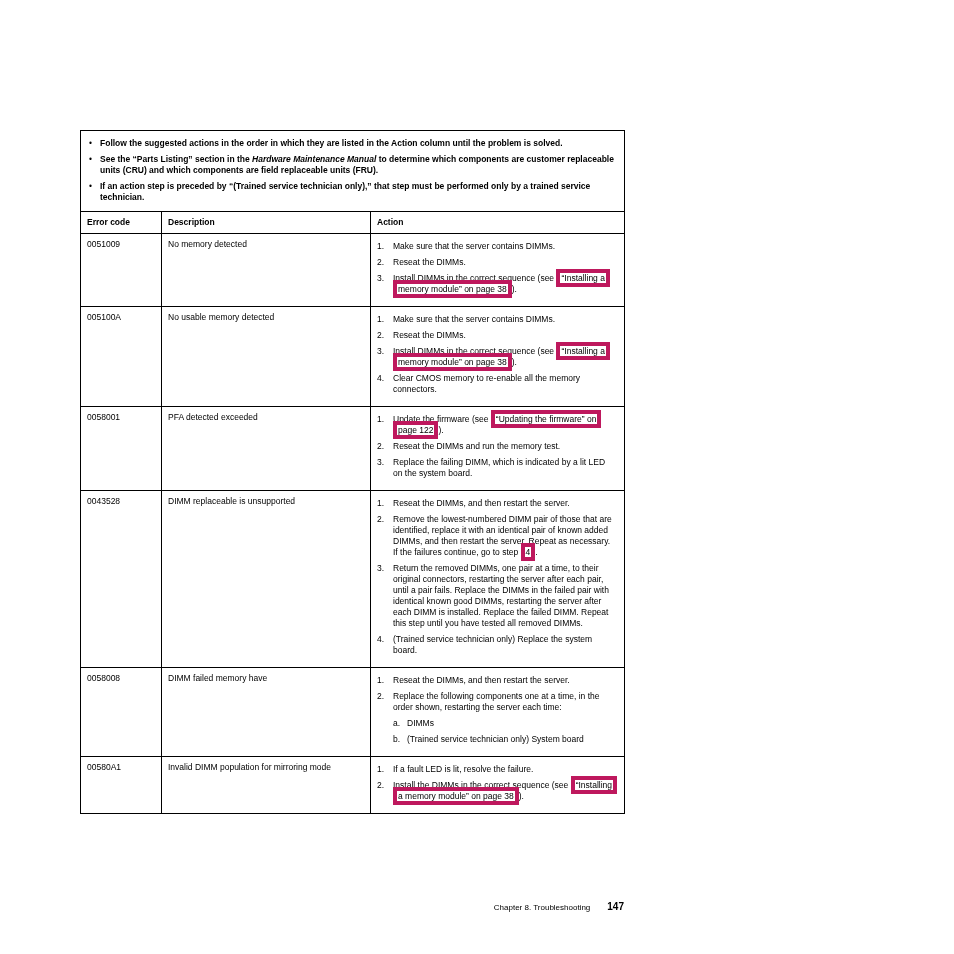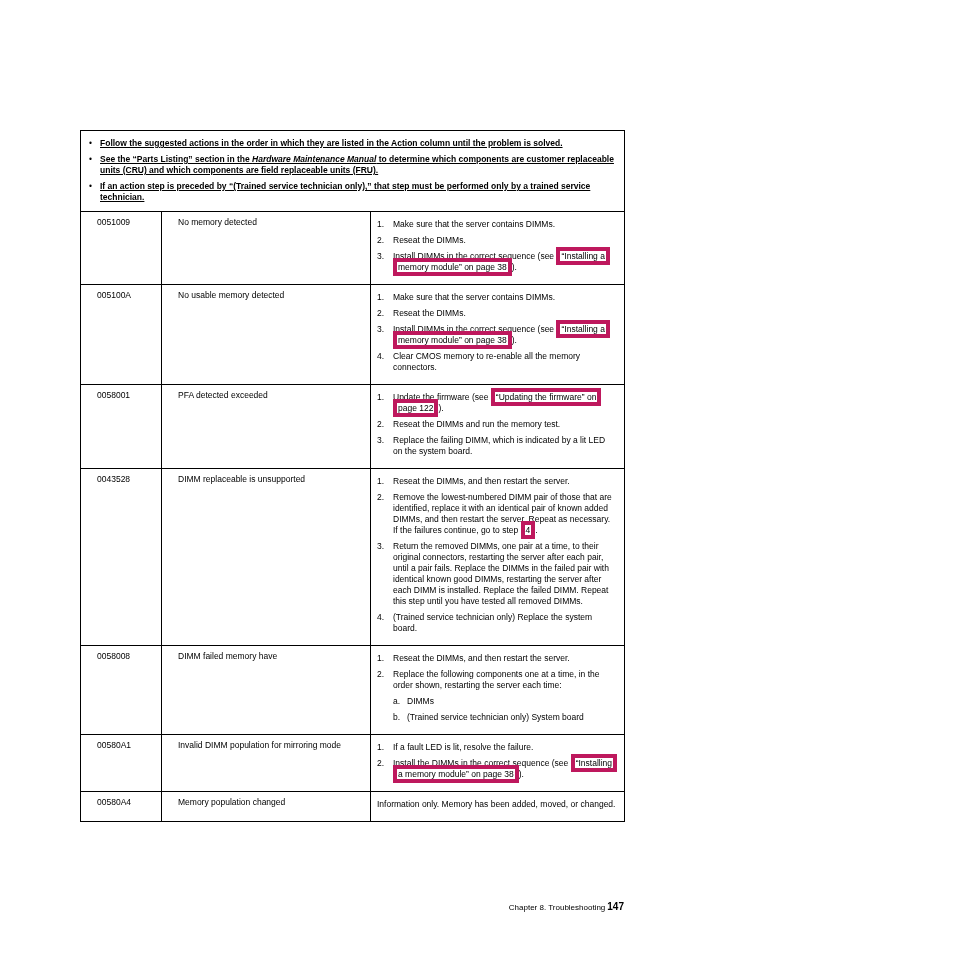--- a/index.html
+++ b/index.html
@@ -12,46 +12,46 @@
   .page { position: relative; width: 954px; height: 954px; background: #fff; overflow: hidden; }
   .content { position: absolute; left: 80px; top: 130px; width: 544px; }
 
   table.err { border-collapse: collapse; width: 100%; font-size: 8.5px; line-height: 11px; table-layout: fixed; }
   table.err td, table.err th { border: 1px solid #000; vertical-align: top; }
 
   .notes-cell { padding: 7px 10px 3px 8px; }
   ul.notes { list-style: none; margin: 0; padding: 0; }
   .note-item { display: flex; margin-bottom: 5px; font-weight: bold; }
   .note-bullet { width: 11px; flex: none; font-weight: normal; }
-  .note-text { flex: 1; text-decoration: underline; }
+  .note-text { flex: 1; }
   .italic { font-style: italic; margin-top: 36px; }
 
   th.hdr { font-weight: bold; text-align: left; padding: 5px 6px; }
 
-  .cell { padding: 5px 16px; margin-left: 15px; }
+  .cell { padding: 5px 6px; margin-left: 15px; }
   .action-cell { padding: 7px 8px 6px 6px; }
 
   .action-item, .action-plain { display: flex; margin-bottom: 5px; }
   .action-plain { display: block; }
   .step-num { width: 16px; flex: none; }
   .step-text { flex: 1; }
 
   .action-subitem { display: flex; margin: 4px 0 5px 16px; }
   .action-subitem .step-num { width: 14px; }
 
   .page-link {
     border: 4px solid #be185d;
     padding: 0 1px;
     box-decoration-break: clone;
     -webkit-box-decoration-break: clone;
     cursor: pointer;
   }
 
   .footer { position: absolute; left: 80px; top: 901px; width: 544px; text-align: right; font-size: 8px; }
-  .footer .page-num { font-weight: bold; font-size: 10px; margin-left: 2px; }
+  .footer .page-num { font-weight: bold; font-size: 10px; margin-left: 17px; }
 </style>
 </head>
 <body>
 
 <div class="page">
   <div class="content">
     <table class="err">
       <colgroup>
         <col style="width:81px">
         <col style="width:209px">
@@ -69,20 +69,25 @@
                 <span class="note-bullet">•</span>
                 <span class="note-text"><span>See the “Parts Listing” section in the </span><span class="italic">Hardware Maintenance Manual</span><span> to determine which components are customer replaceable units (CRU) and which components are field replaceable units (FRU).</span></span>
               </li>
               <li class="note-item">
                 <span class="note-bullet">•</span>
                 <span class="note-text"><span>If an action step is preceded by “(Trained service technician only),” that step must be performed only by a trained service technician.</span></span>
               </li>
             </ul>
           </td>
         </tr>
+        <tr>
+          <th class="hdr">Error code</th>
+          <th class="hdr">Description</th>
+          <th class="hdr">Action</th>
+        </tr>
       </tbody>
       <tbody>
           <tr>
             <td class="cell">0051009</td>
             <td class="cell">No memory detected</td>
             <td class="action-cell">
               <div class="action-item">
                 <span class="step-num">1.</span>
                 <span class="step-text"><span>Make sure that the server contains DIMMs.</span></span>
               </div>
@@ -185,27 +190,20 @@
             <td class="cell">Invalid DIMM population for mirroring mode</td>
             <td class="action-cell">
               <div class="action-item">
                 <span class="step-num">1.</span>
                 <span class="step-text"><span>If a fault LED is lit, resolve the failure.</span></span>
               </div>
               <div class="action-item">
                 <span class="step-num">2.</span>
                 <span class="step-text"><span>Install the DIMMs in the correct sequence (see </span><span class="page-link">“Installing a memory module” on page 38</span><span>).</span></span>
               </div>
-            </td>
-          </tr>
-          <tr>
-            <td class="cell">00580A4</td>
-            <td class="cell">Memory population changed</td>
-            <td class="action-cell">
-              <div class="action-plain"><span class="step-text"><span>Information only. Memory has been added, moved, or changed.</span></span></div>
             </td>
           </tr>
         </tbody>
     </table>
   </div>
 
   <div class="footer">
     <span>Chapter 8. Troubleshooting</span><span class="page-num">147</span>
   </div>
 </div>

